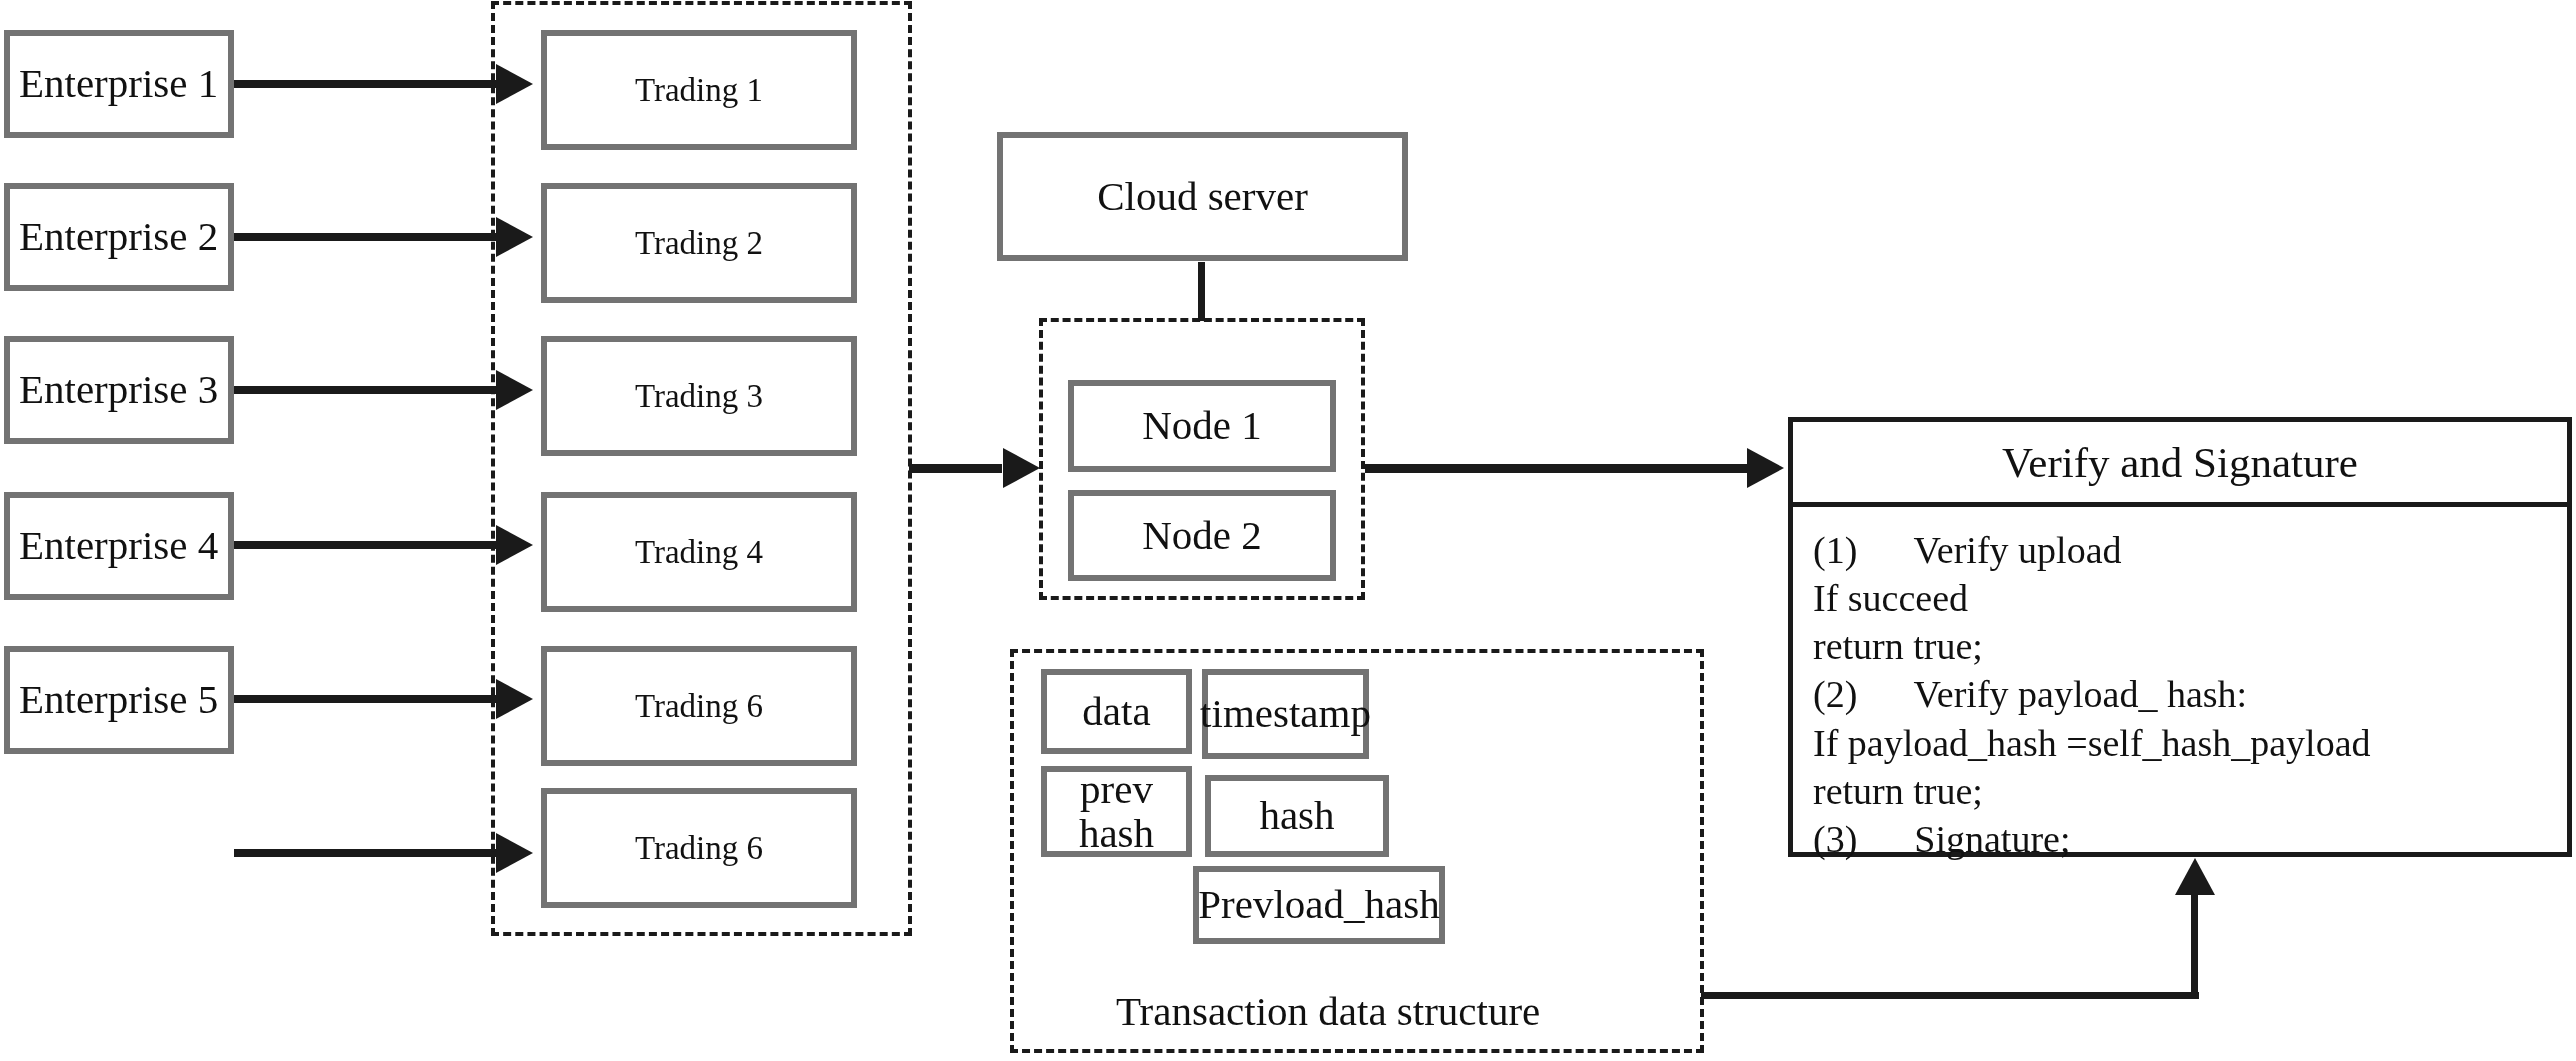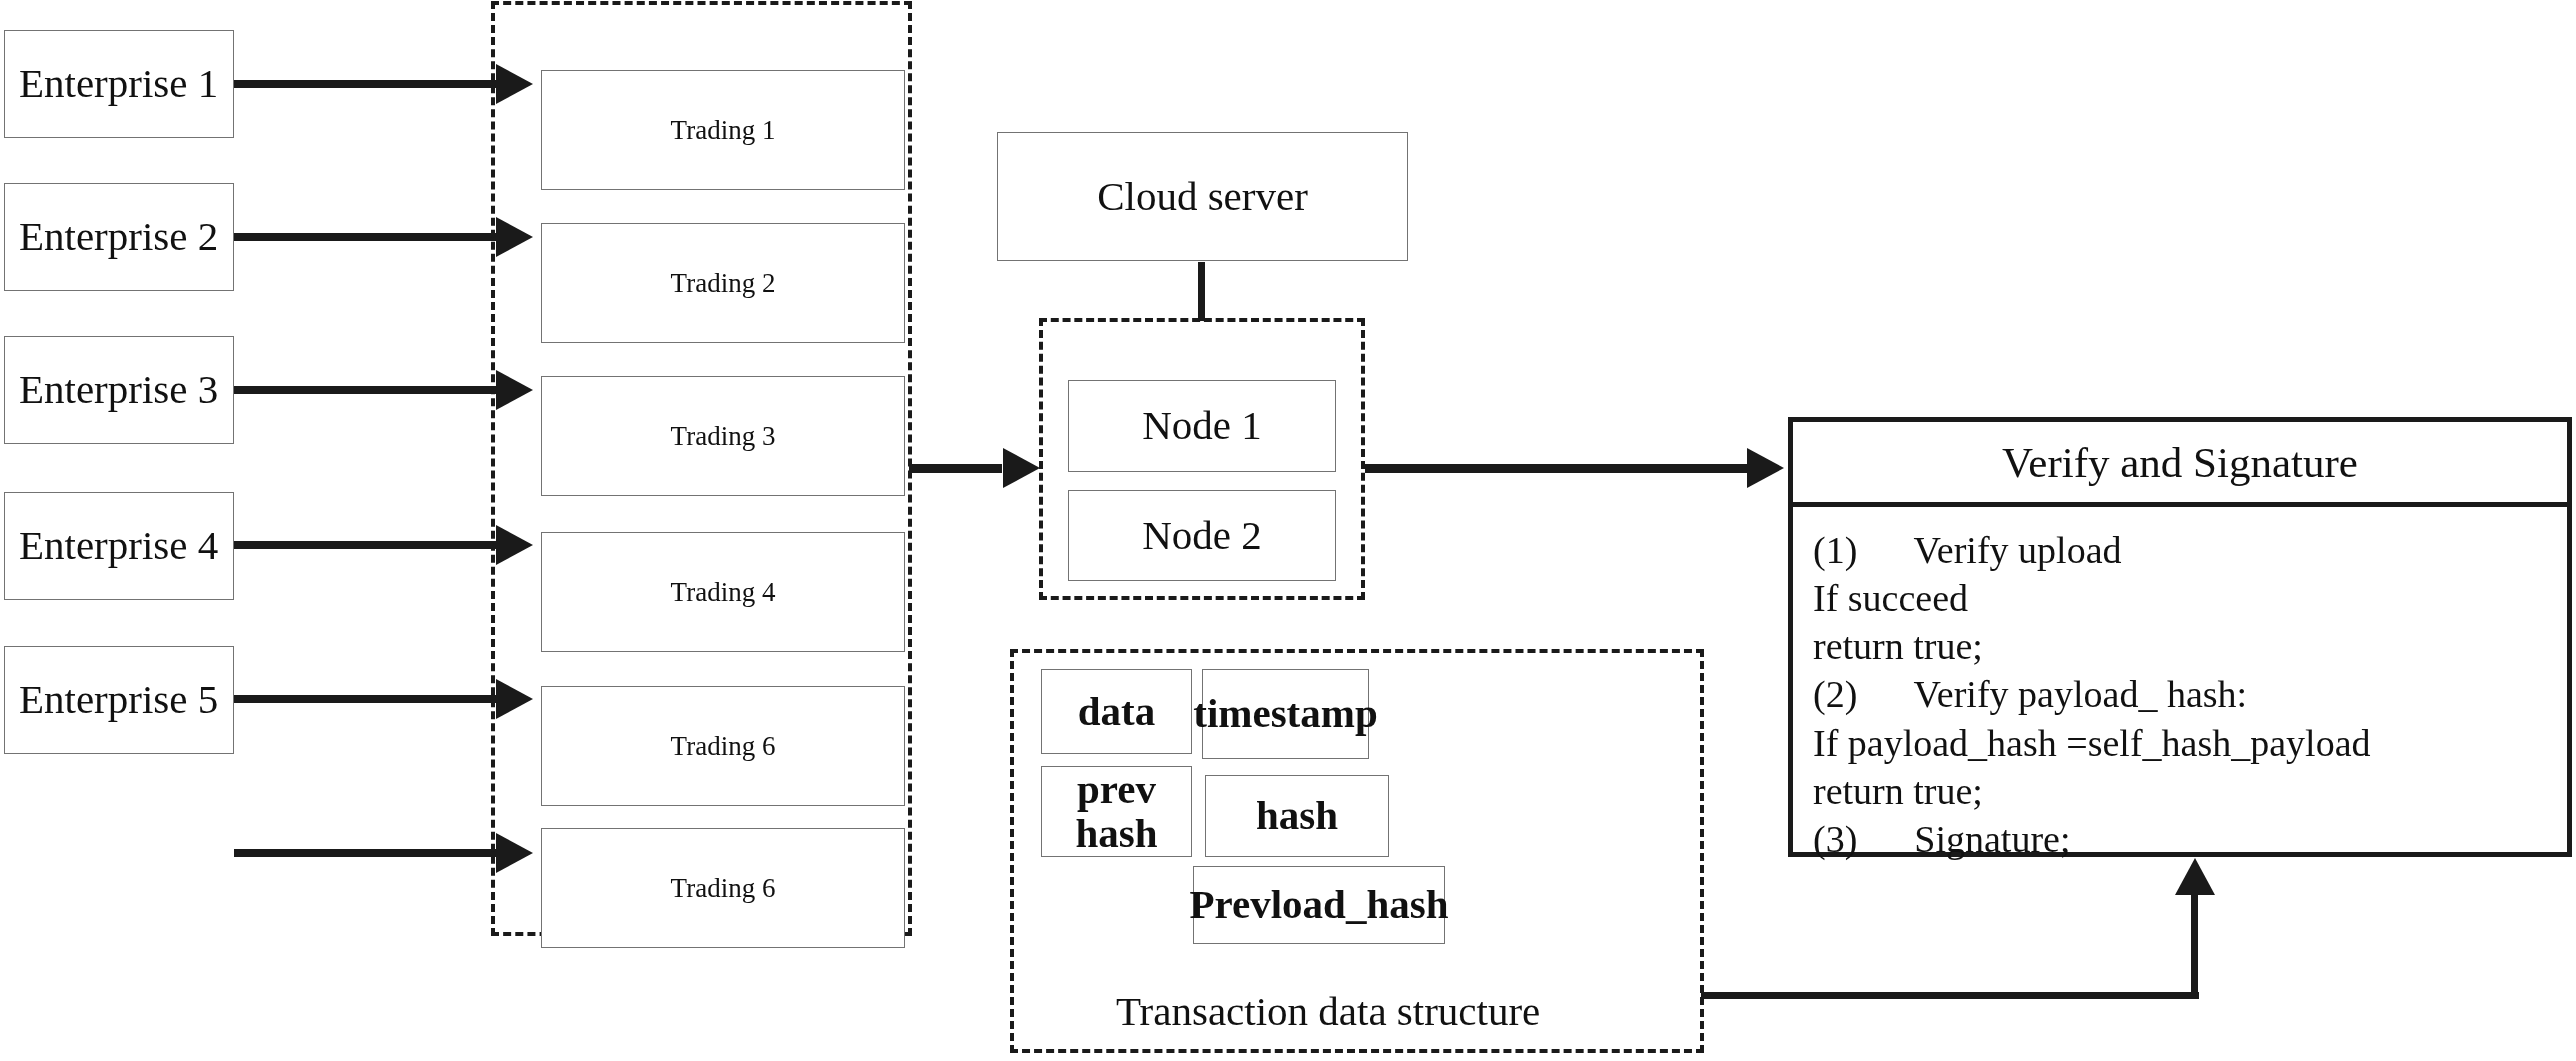--- a/index.html
+++ b/index.html
@@ -1,25 +1,25 @@
 <!DOCTYPE html>
 <html style="font-size:11.5px"><head>
 <meta charset="utf-8">
 <style>
   html,body{margin:0;padding:0;background:#fff;}
   body{font-family:"Liberation Serif","DejaVu Serif",serif;color:#111;}
   #stage{position:relative;width:2576px;height:1062px;background:#fff;overflow:hidden;}
-  .box{position:absolute;border:1px solid #737373;background:#fff;box-sizing:border-box;
+  .box{position:absolute;border:6px solid #737373;background:#fff;box-sizing:border-box;
        display:flex;align-items:center;justify-content:center;text-align:center;line-height:1.05;}
   .dashed{position:absolute;border:4.3px dashed #1a1a1a;background:transparent;box-sizing:border-box;}
   .ent{width:230px;height:108px;font-size:41px;}
-  .trd{width:364px;height:120px;font-size:27px;margin-top:40px;}
+  .trd{width:316px;height:120px;font-size:33px;}
   .node{font-size:41px;}
   .cloud{font-size:41px;}
-  .tx{font-size:41px;font-weight:bold;}
+  .tx{font-size:41px;}
   .label{position:absolute;font-size:41px;white-space:nowrap;}
   .vhead{position:absolute;left:1788px;top:417px;width:784px;height:85px;
          border:5px solid #1a1a1a;border-bottom:0;box-sizing:border-box;background:#fff;
          display:flex;align-items:center;justify-content:center;font-size:43px;font-family:Liberation Serif, serif;}
   .vbody{position:absolute;left:1788px;top:502px;width:784px;height:355px;
          border:5px solid #1a1a1a;box-sizing:border-box;background:#fff;
          padding:18.7px 0 0 20px;font-size:38px;line-height:1.27;}
   .vline{white-space:pre;}
   .ln{position:absolute;background:#1a1a1a;}
   .arrowhead{position:absolute;width:0;height:0;}

